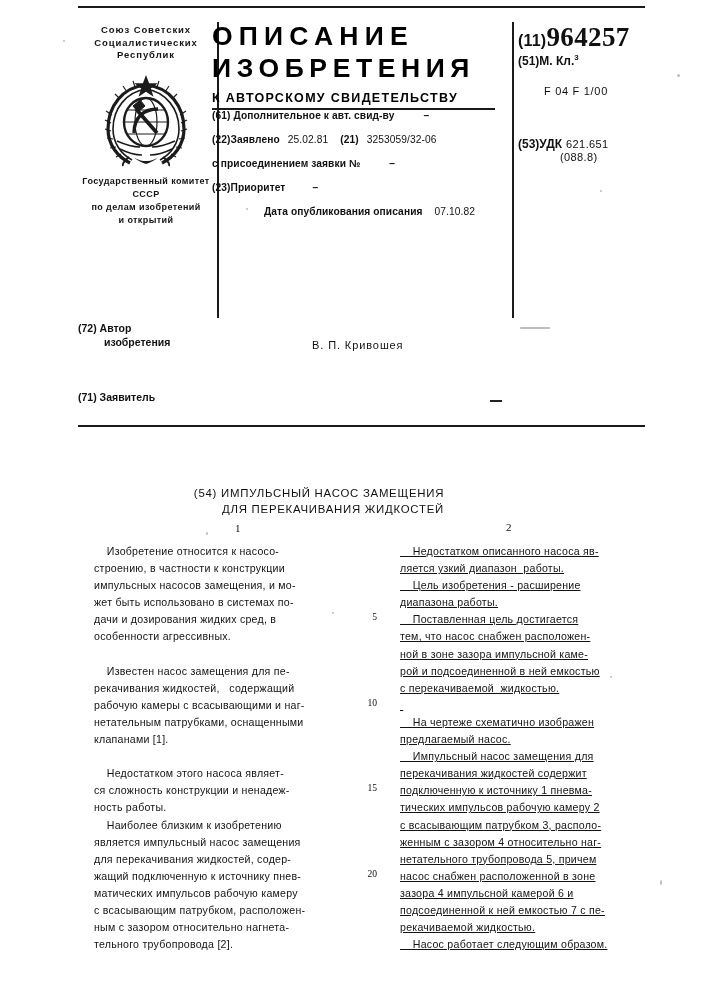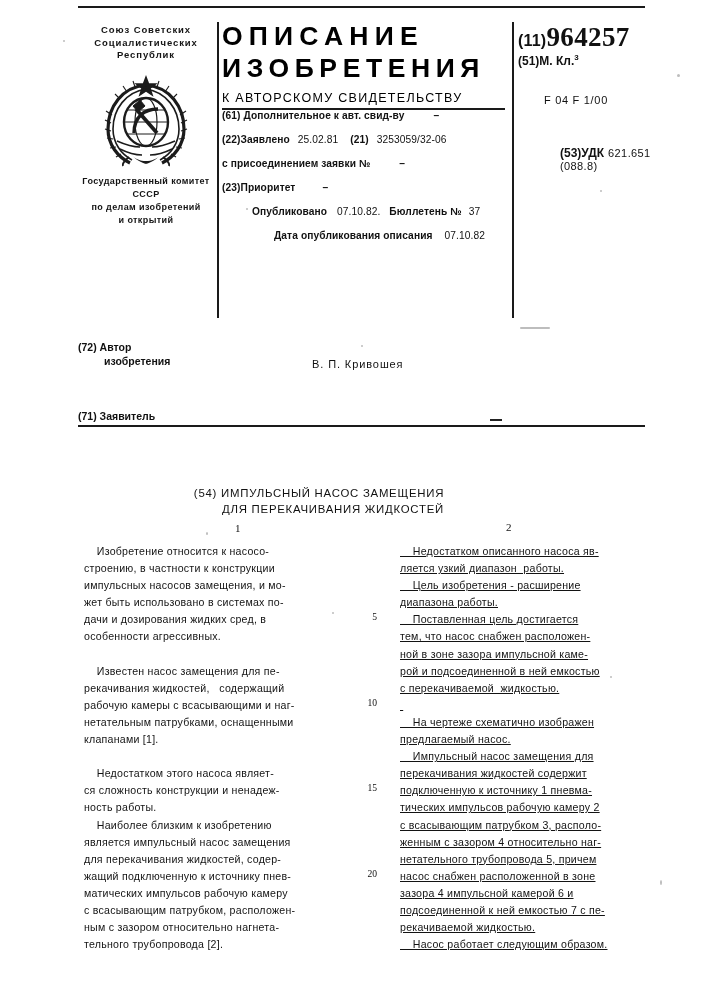--- a/index.html
+++ b/index.html
@@ -85,37 +85,37 @@
     font-weight: bold;
     line-height: 13px;
     letter-spacing: 0.4px;
     color: #141414;
   }
   .committee div { white-space: nowrap; }
 
   
   .mid-col {
     position: absolute;
-    left: 144px;
+    left: 134px;
     top: 10px;
     width: 286px;
   }
   .big-title {
     font-size: 26.5px;
     font-weight: bold;
     letter-spacing: 6.2px;
     line-height: 32px;
     color: #000;
     white-space: nowrap;
   }
   .big-title.second { letter-spacing: 5.6px; }
   .sub-title {
     margin-top: 7px;
     font-size: 12.5px;
-    font-weight: normal;
+    font-weight: bold;
     letter-spacing: 1.3px;
     color: #000;
     white-space: nowrap;
   }
   .sub-rule {
     margin-top: 3px;
     width: 283px;
     height: 2px;
     background: #1a1a1a;
   }
@@ -157,45 +157,44 @@
   }
   .patno .code { font-size: 16px; }
 
   .mkl {
     font-size: 12px;
     font-weight: bold;
     white-space: nowrap;
   }
   .mkl sup { font-size: 8px; }
   .ipc {
-    margin-top: 26px;
+    margin-top: 17px;
     padding-left: 26px;
     font-size: 11px;
     letter-spacing: 0.7px;
     white-space: nowrap;
   }
   .udk {
     margin-top: 40px;
     font-size: 12px;
     font-weight: bold;
     white-space: nowrap;
-    margin-left: 42px;
   }
   .udk .v { font-weight: normal; font-size: 11px; letter-spacing: 0.4px; }
   .udk2 {
     padding-left: 42px;
     font-size: 11px;
     letter-spacing: 0.4px;
   }
 
   
   .author-block {
     position: absolute;
     left: 78px;
-    top: 341px;
+    top: 322px;
     width: 567px;
     font-size: 10.5px;
   }
   .lbl-72 { font-weight: bold; white-space: nowrap; }
   .lbl-72 .l2 { display: block; padding-left: 26px; margin-top: 2px; }
   .author-name {
     position: absolute;
     left: 234px;
     top: 17px;
     font-size: 11px;
@@ -246,21 +245,21 @@
   
   .body-col {
     position: absolute;
     top: 543px;
     font-size: 10.6px;
     line-height: 17.1px;
     letter-spacing: 0.25px;
     color: #131313;
     white-space: pre;
   }
-  .col-left  { left: 84px; width: 250px; }
+  .col-left  { left: 94px; width: 250px; }
   .col-right { left: 400px; width: 258px; text-decoration: underline; }
   .body-col .para { margin: 0; }
   .body-col .gap { height: 17.1px; }
 
   
   .gutter {
     position: absolute;
     left: 355px;
     top: 543px;
     width: 22px;
@@ -381,26 +380,20 @@
           <span class="thin" style="padding-left:5px">3253059/32-06</span>
         </div>
         <div class="bib-row">
           <span>с присоединением заявки №</span>
           <span style="padding-left:26px">–</span>
         </div>
         <div class="bib-row">
           <span>(23)Приоритет</span>
           <span style="padding-left:24px">–</span>
         </div>
-        <div class="bib-row indent1">
-          <span>Опубликовано</span>
-          <span class="thin" style="padding-left:7px">07.10.82.</span>
-          <span style="padding-left:6px">Бюллетень №</span>
-          <span class="thin" style="padding-left:4px">37</span>
-        </div>
         <div class="bib-row indent2">
           <span>Дата опубликования описания</span>
           <span class="thin" style="padding-left:9px">07.10.82</span>
         </div>
       </div>
     </div>
 
     <div class="right-col">
       <div class="patno">
         <span class="code">(11)</span><span class="num">964257</span>

